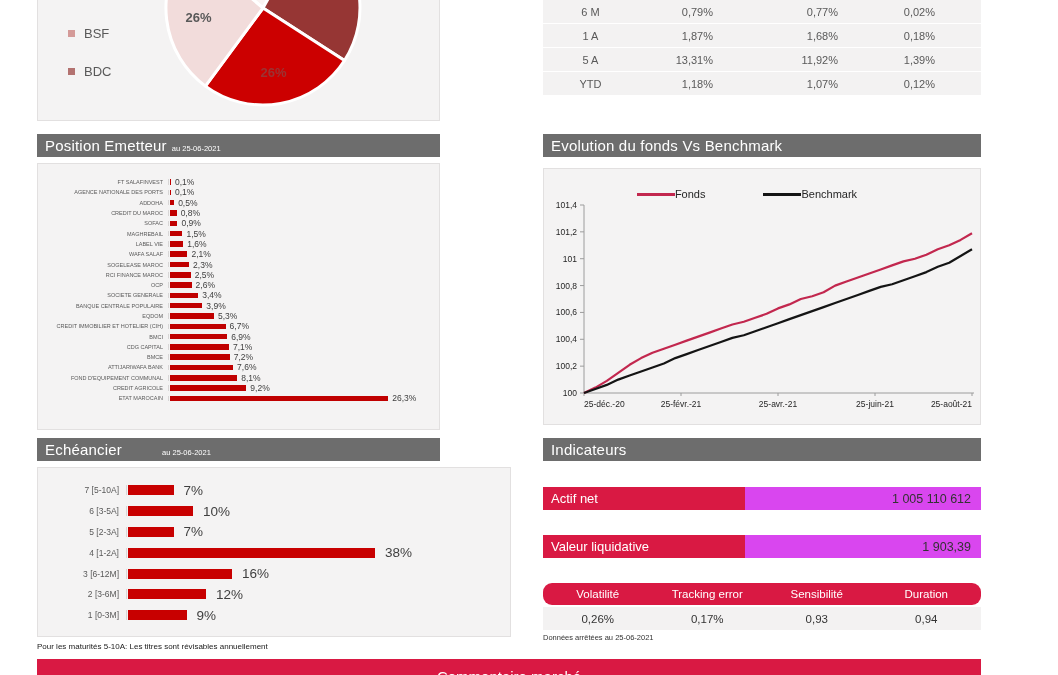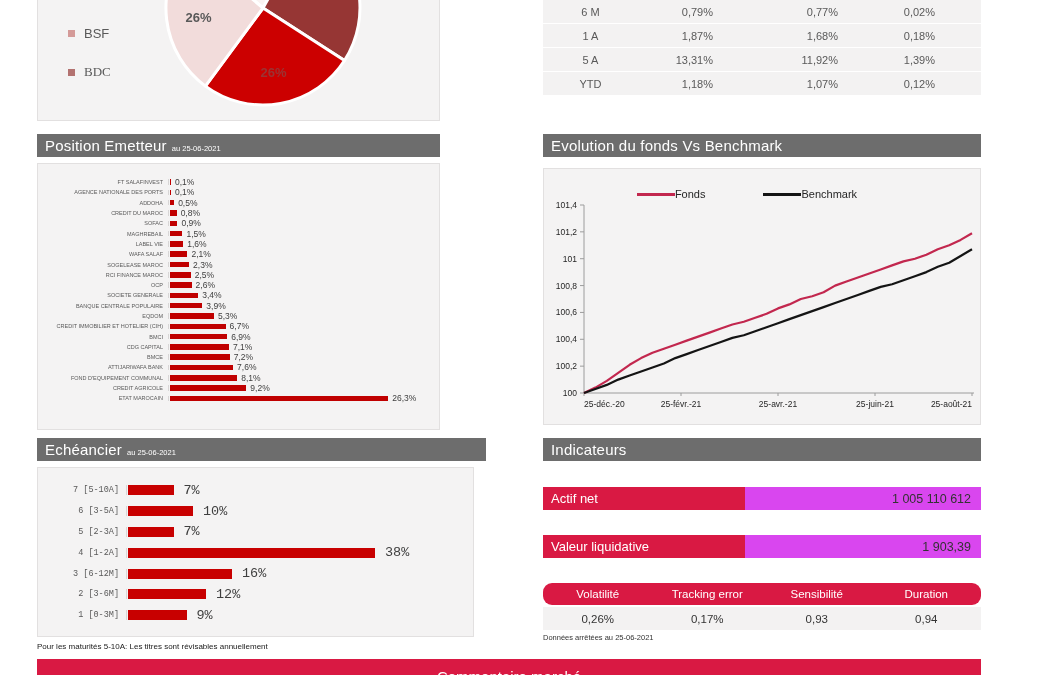--- a/index.html
+++ b/index.html
@@ -48,22 +48,22 @@
   .ev-header { left: 543px; top: 134px; width: 438px; }
   .ev-panel { left: 543px; top: 168px; width: 438px; height: 257px; }
   .ev-legend { position: absolute; left: 0; right: 30px; top: 19px; display: flex;
                justify-content: center; gap: 58px; align-items: center; }
   .ev-leg-item { display: flex; align-items: center; }
   .ev-leg-line { width: 38px; height: 3px; }
   .ev-leg-txt { font-size: 11px; color: #262626; }
   svg text { font-family: "Liberation Sans", sans-serif; }
 
   
-  .ec-header { left: 37px; top: 438px; width: 449px; }
-  .ec-panel { left: 37px; top: 467px; width: 437px; height: 170px; padding: 12px 0 0 30px; font-family: Liberation Mono, monospace; }
+  .ec-header { left: 37px; top: 438px; width: 403px; gap: 35px; }
+  .ec-panel { left: 37px; top: 467px; width: 474px; height: 170px; padding: 12px 0 0 30px; }
   .ec-row { display: flex; align-items: center; height: 20.8px; }
   .ec-label { width: 58px; text-align: right; font-size: 8.5px; color: #595959; padding-right: 7px;
               white-space: nowrap; }
   .ec-bars { border-left: 1px solid #d8d6d6; padding-left: 1px; display: flex; align-items: center; }
   .ec-bar { height: 10px; background: #c80000; }
   .ec-val { font-size: 13.5px; color: #3f3f3f; margin-left: 10px; }
 
   .footnote-left { position: absolute; left: 37px; top: 642px; font-size: 8px; color: #1a1a1a; }
 
   
@@ -101,21 +101,21 @@
         <path d="M225,8 L167.4,86.1 A97,97 0 0 1 150.7,-54.4 Z" fill="#f2dcdb" stroke="#ffffff" stroke-width="3" stroke-linejoin="round"></path>
       </svg>
     <div id="pie-legend">
         <div class="legend-item" style="top: -7px;">
           <span class="legend-txt">OBL</span>
         </div>
         <div class="legend-item" style="top: 32px;">
           <span class="legend-sq" style="background: rgb(212, 154, 152);"></span>
           <span class="legend-txt">BSF</span>
         </div>
-        <div class="legend-item" style="top: 70px; font-family: Liberation Serif, serif;">
+        <div class="legend-item" style="top: 70px;">
           <span class="legend-sq" style="background: rgb(179, 114, 112);"></span>
           <span class="legend-txt">BDC</span>
         </div>
       </div>
     <div id="pie-labels">
         <div class="pie-label" style="left: 222.557px; top: 70.9682px; color: rgb(155, 51, 51);">26%</div>
         <div class="pie-label" style="left: 147.43px; top: 15.5802px; color: rgb(89, 89, 89);">26%</div>
       </div>
   </div>
 

